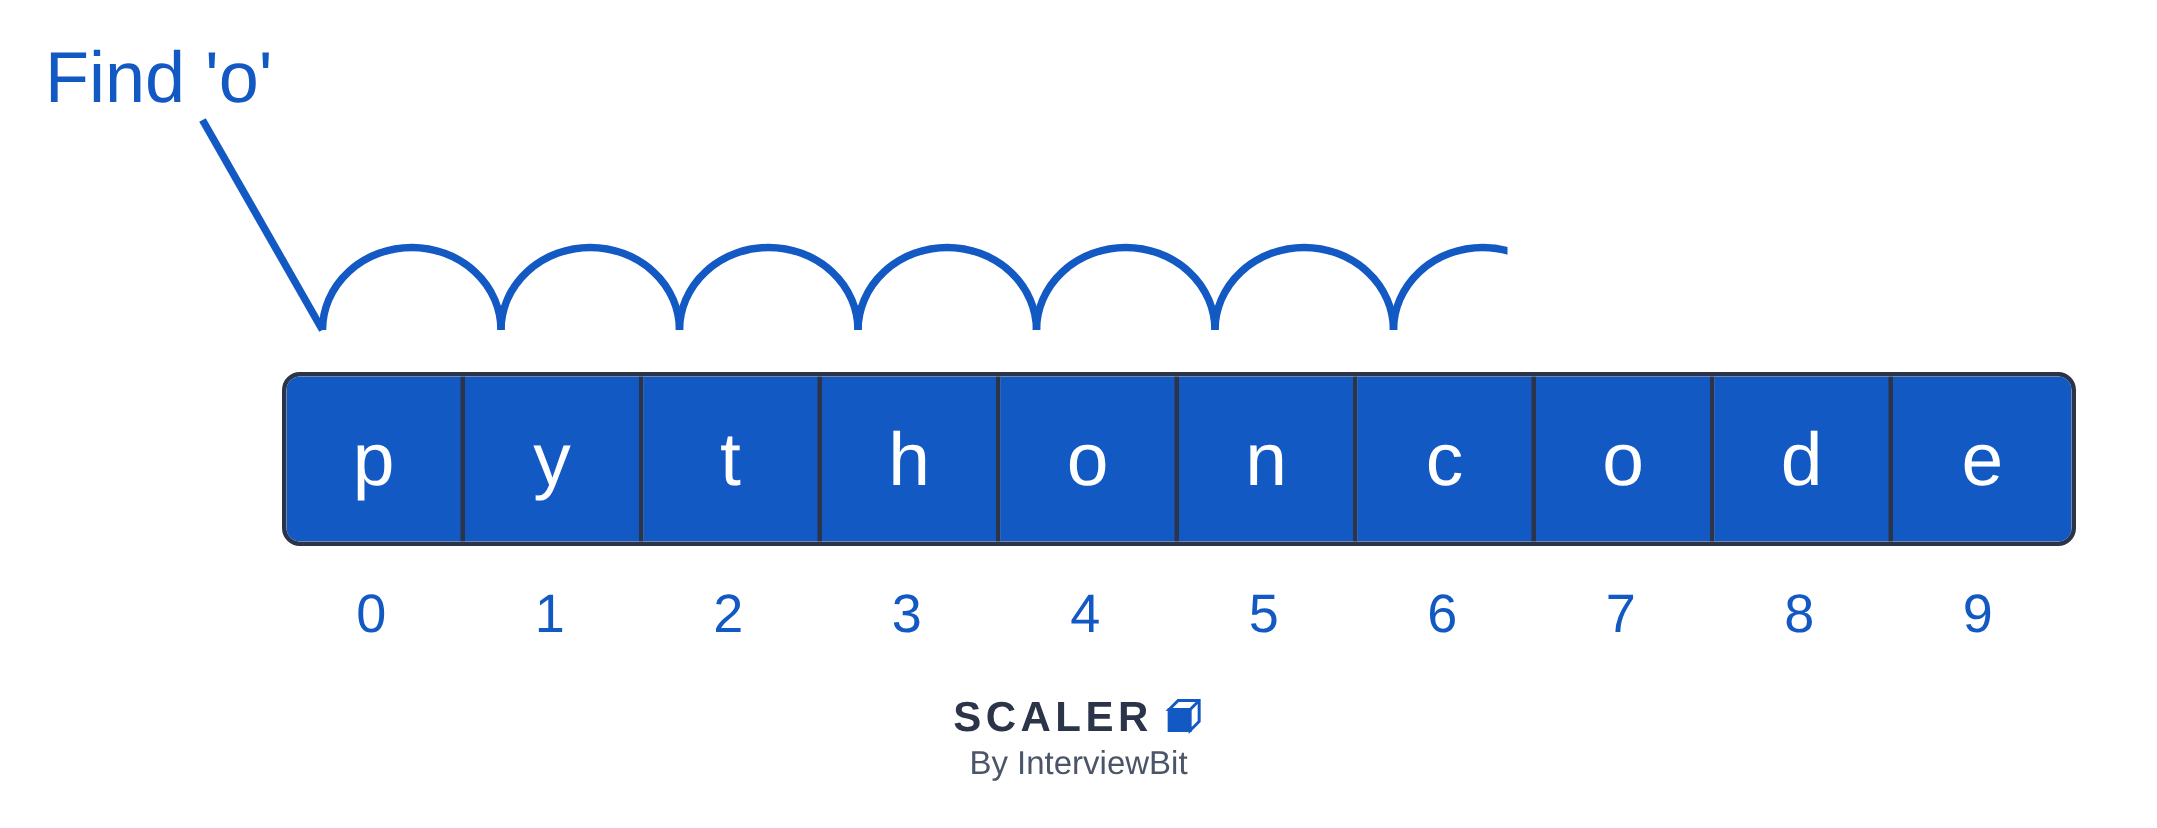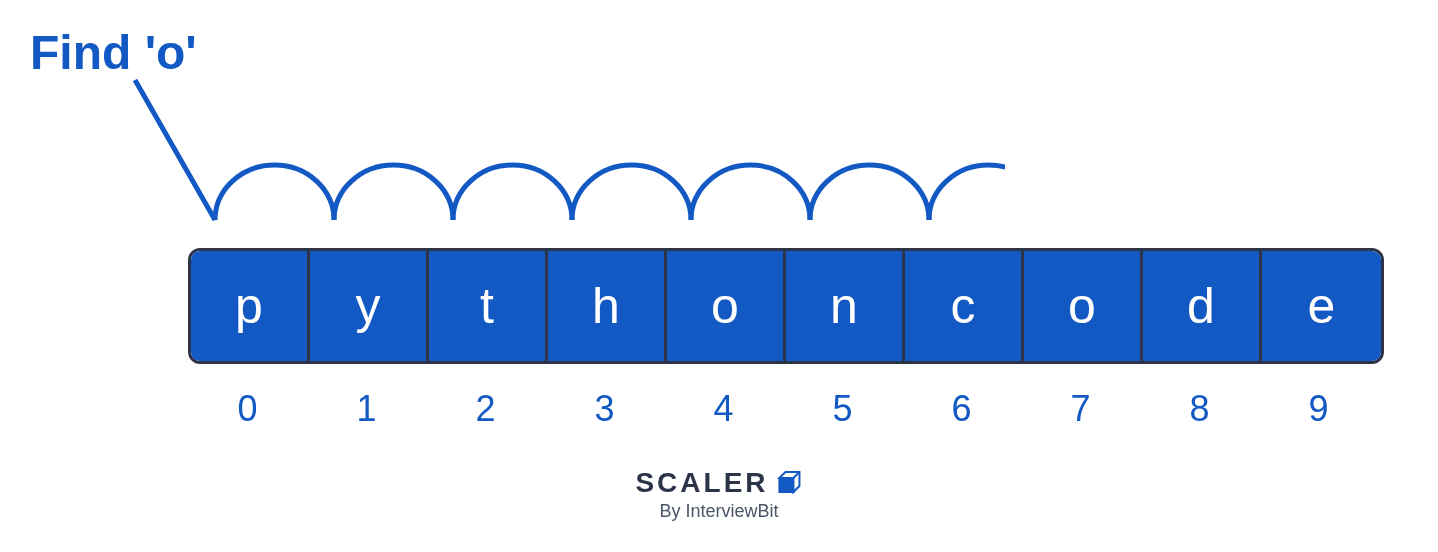--- a/index.html
+++ b/index.html
@@ -12,21 +12,21 @@
       background: #fff;
       width: 1438px;
       height: 552px;
       position: relative;
     }
     .title {
       position: absolute;
       top: 25px;
       left: 30px;
       font-size: 48px;
-      font-weight: 700;
+      font-weight: 400;
       color: #1359c4;
     }
     .arrow-svg {
       position: absolute;
       top: 75px;
       left: 105px;
       width: 900px;
       height: 180px;
     }
     .array-container {
@@ -84,21 +84,21 @@
       font-size: 28px;
       font-weight: 700;
       letter-spacing: 3px;
       color: #2b3448;
     }
     .scaler-icon {
       width: 26px;
       height: 26px;
     }
     .byline {
-      font-size: 18px;
+      font-size: 22px;
       color: #4a5568;
       margin-top: 2px;
     }
   </style>
 </head>
 <body>
 
 <div class="title">Find 'o'</div>
 
 <svg class="arrow-svg" viewBox="0 0 900 180">

